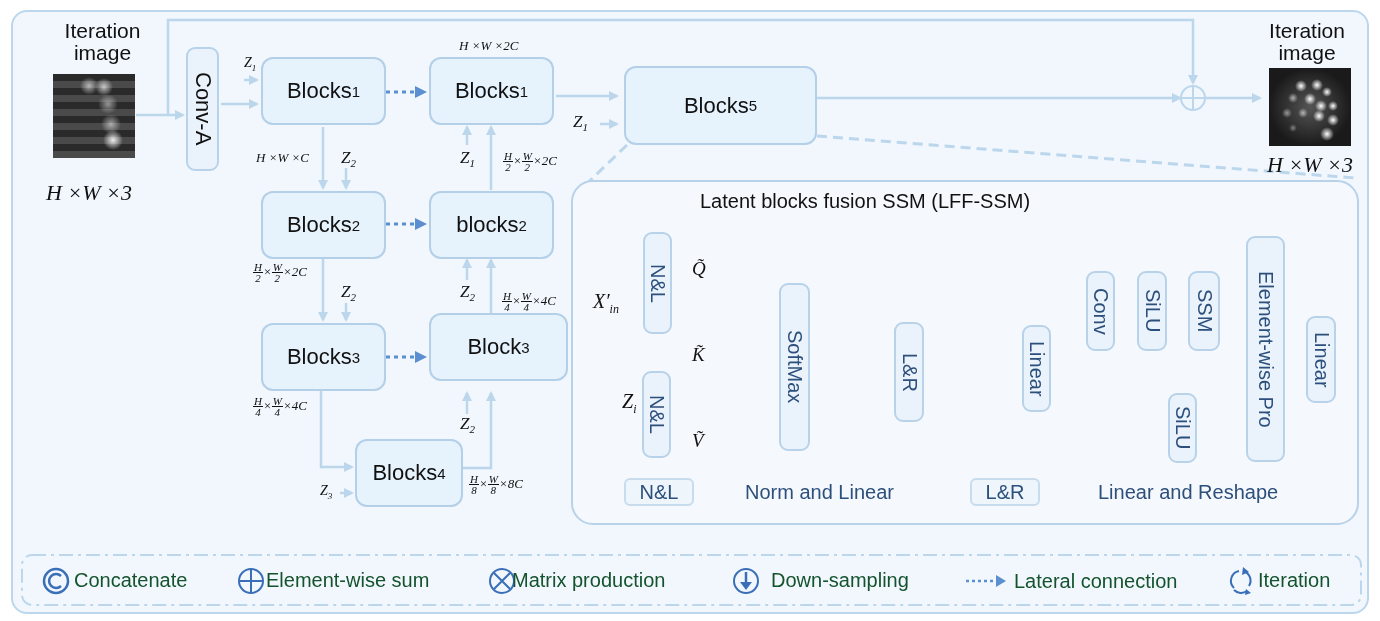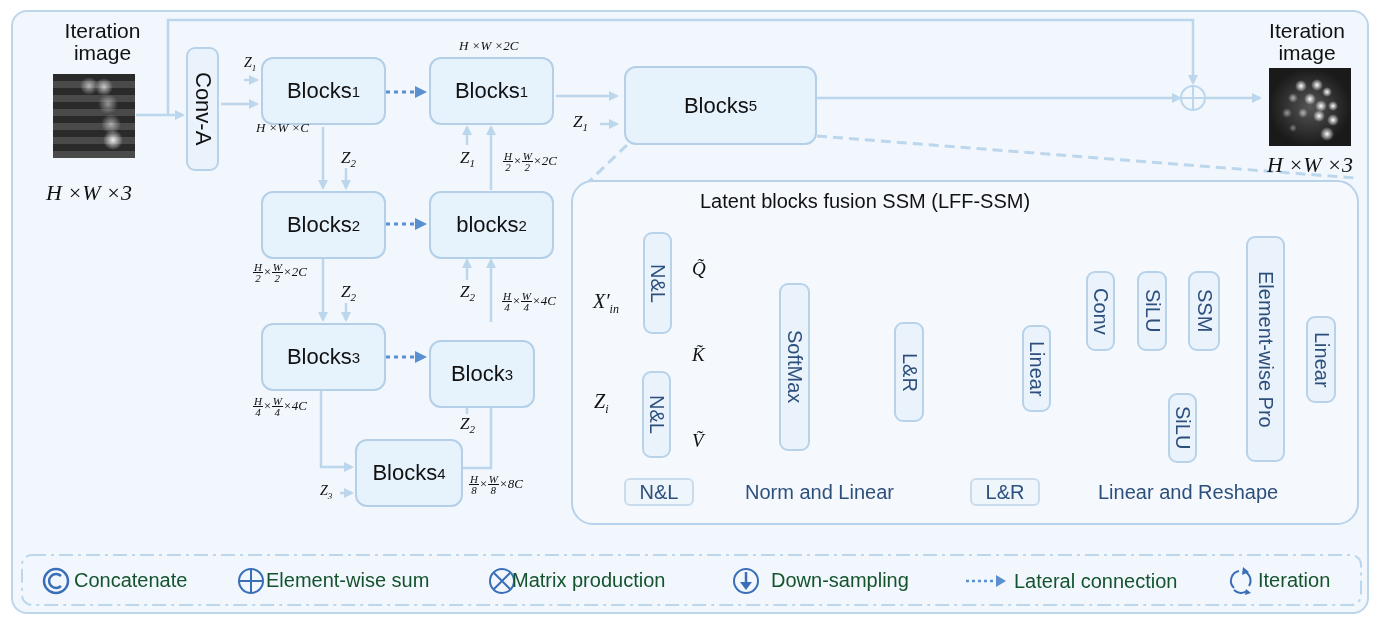--- a/index.html
+++ b/index.html
@@ -174,40 +174,40 @@
 </div>
 
 <div class="blk" style="left:429px;top:57px;width:125px;height:68px;">
   <span>Blocks</span>
     <sub>1</sub>
 </div>
 <div class="blk" style="left:429px;top:191px;width:125px;height:68px;">
   <span>blocks</span>
     <sub>2</sub>
 </div>
-<div class="blk" style="left:429px;top:340px;width:106px;height:68px;">
+<div class="blk" style="left:429px;top:313px;width:139px;height:68px;">
   <span>Block</span>
     <sub>3</sub>
 </div>
 
 <div class="blk" style="left:624px;top:66px;width:193px;height:79px;border-width:2.5px;">
   <span>Blocks</span>
     <sub>5</sub>
 </div>
 
 <div class="lbl math" style="left:244px;top:55px;font-size:14px;"><span>Z</span><sub style="font-size:9px;">1</sub></div>
 <div class="lbl math" style="left:341px;top:148px;font-size:17px;"><span>Z</span><sub style="font-size:11px;">2</sub></div>
 <div class="lbl math" style="left:341px;top:282px;font-size:17px;"><span>Z</span><sub style="font-size:11px;">2</sub></div>
 <div class="lbl math" style="left:320px;top:483px;font-size:14px;text-align:right;"><span>Z</span><sub style="font-size:9px;">3</sub></div>
 <div class="lbl math" style="left:460px;top:148px;font-size:17px;"><span>Z</span><sub style="font-size:11px;">1</sub></div>
 <div class="lbl math" style="left:460px;top:282px;font-size:17px;"><span>Z</span><sub style="font-size:11px;">2</sub></div>
 <div class="lbl math" style="left:460px;top:414px;font-size:17px;"><span>Z</span><sub style="font-size:11px;">2</sub></div>
 <div class="lbl math" style="left:573px;top:112px;font-size:17px;"><span>Z</span><sub style="font-size:11px;">1</sub></div>
 
-<div class="lbl math sz-sm" style="left:256px;top:120px;">H ×W ×C</div>
+<div class="lbl math sz-sm" style="left:256px;top:150px;">H ×W ×C</div>
 <div class="lbl math sz-sm" style="left:459px;top:38px;">H ×W ×2C</div>
 
 <div class="lbl math" style="left:253px;top:262px;">
   <span class="frac">
       <span class="n">H</span>
       <span>2</span>
     </span><span class="sz-sm">×</span><span class="frac">
       <span class="n">W</span>
       <span>2</span>
     </span><span class="sz-sm">×2C</span>
@@ -276,21 +276,21 @@
     <circle cx="58" cy="66" r="7"></circle>
       <circle cx="24" cy="60" r="4" opacity=".4"></circle>
   </g>
 </svg>
 <div class="lbl math" style="left:1267px;top:152px;font-size:22px;">H ×W ×3</div>
 
 <div class="lff"></div>
 <div class="lff-title">Latent blocks fusion SSM (LFF-SSM)</div>
 
 <div class="lbl math" style="left:593px;top:290px;font-size:20px;"><span>X′</span><sub style="font-size:12px;">in</sub></div>
-<div class="lbl math" style="left:594px;top:390px;font-size:20px;"><span>Z</span><sub style="font-size:12px;">i</sub></div>
+<div class="lbl math" style="left:622px;top:390px;font-size:20px;"><span>Z</span><sub style="font-size:12px;">i</sub></div>
 <div class="lbl math" style="left:692px;top:258px;font-size:19px;">Q̃</div>
 <div class="lbl math" style="left:692px;top:344px;font-size:19px;">K̃</div>
 <div class="lbl math" style="left:692px;top:430px;font-size:19px;">Ṽ</div>
 
 <div class="vblk" style="left:643px;top:232px;width:29px;height:102px;">
     <span>N&amp;L</span>
   </div>
 <div class="vblk" style="left:642px;top:371px;width:29px;height:87px;">
     <span>N&amp;L</span>
   </div>

